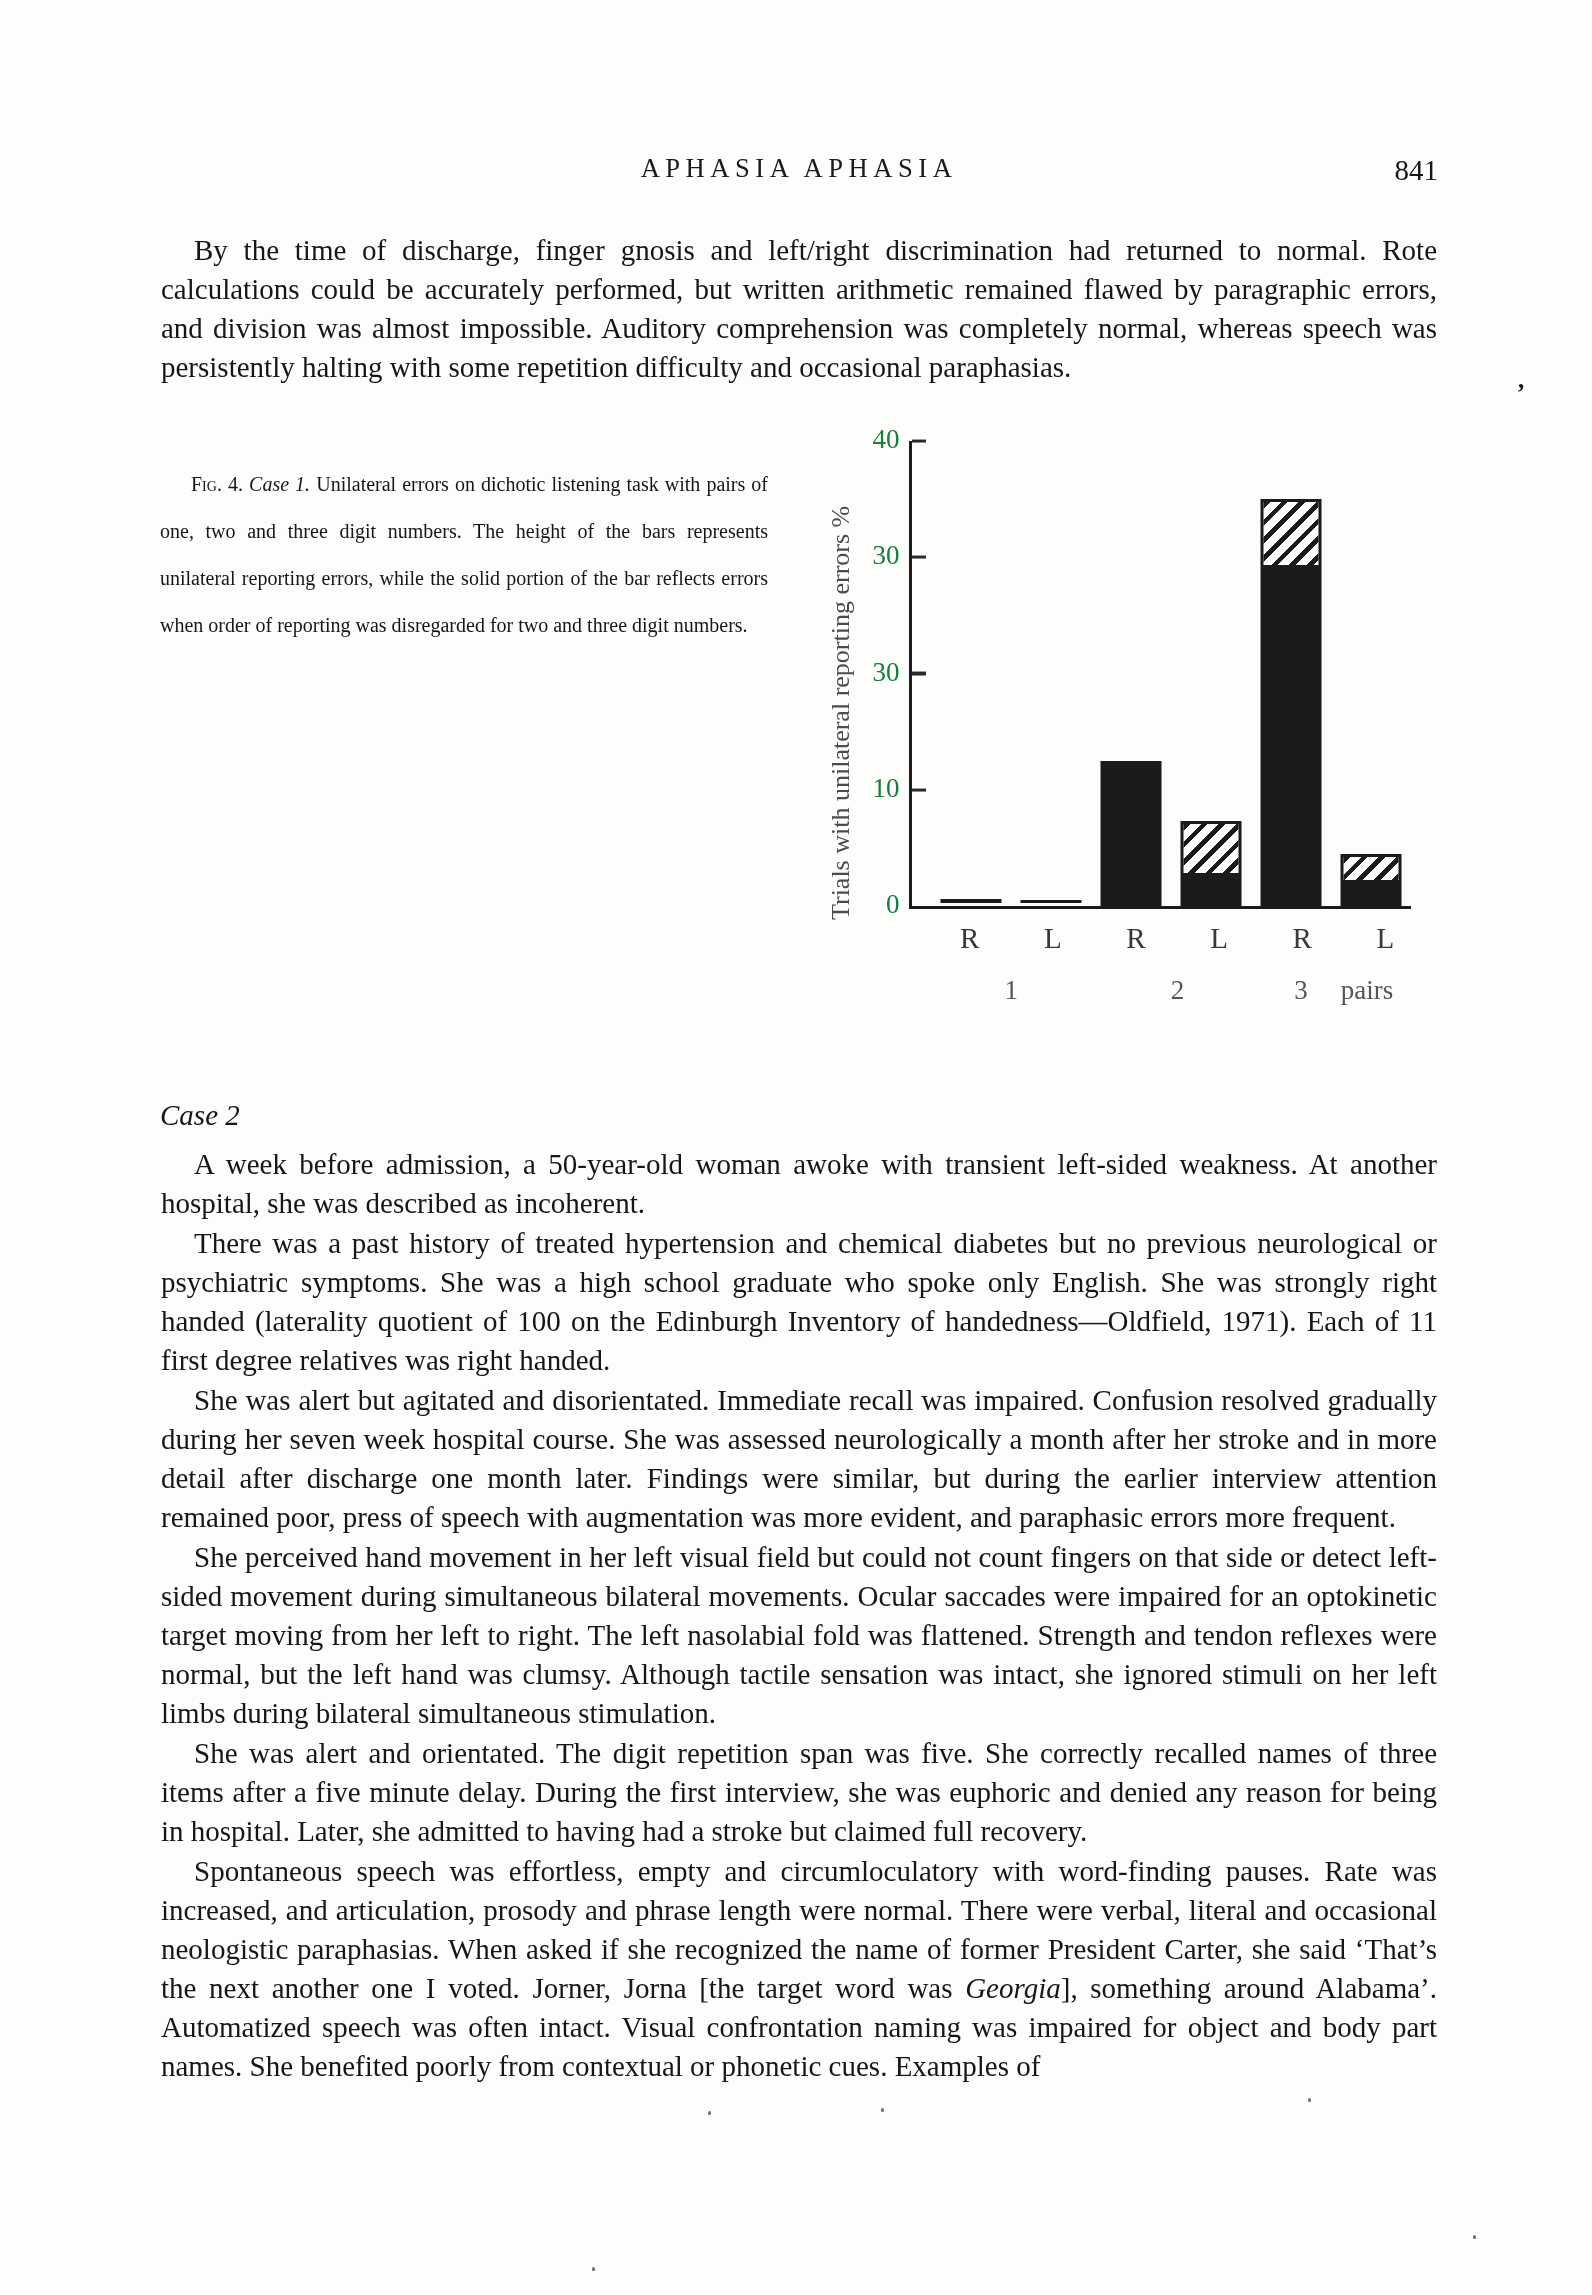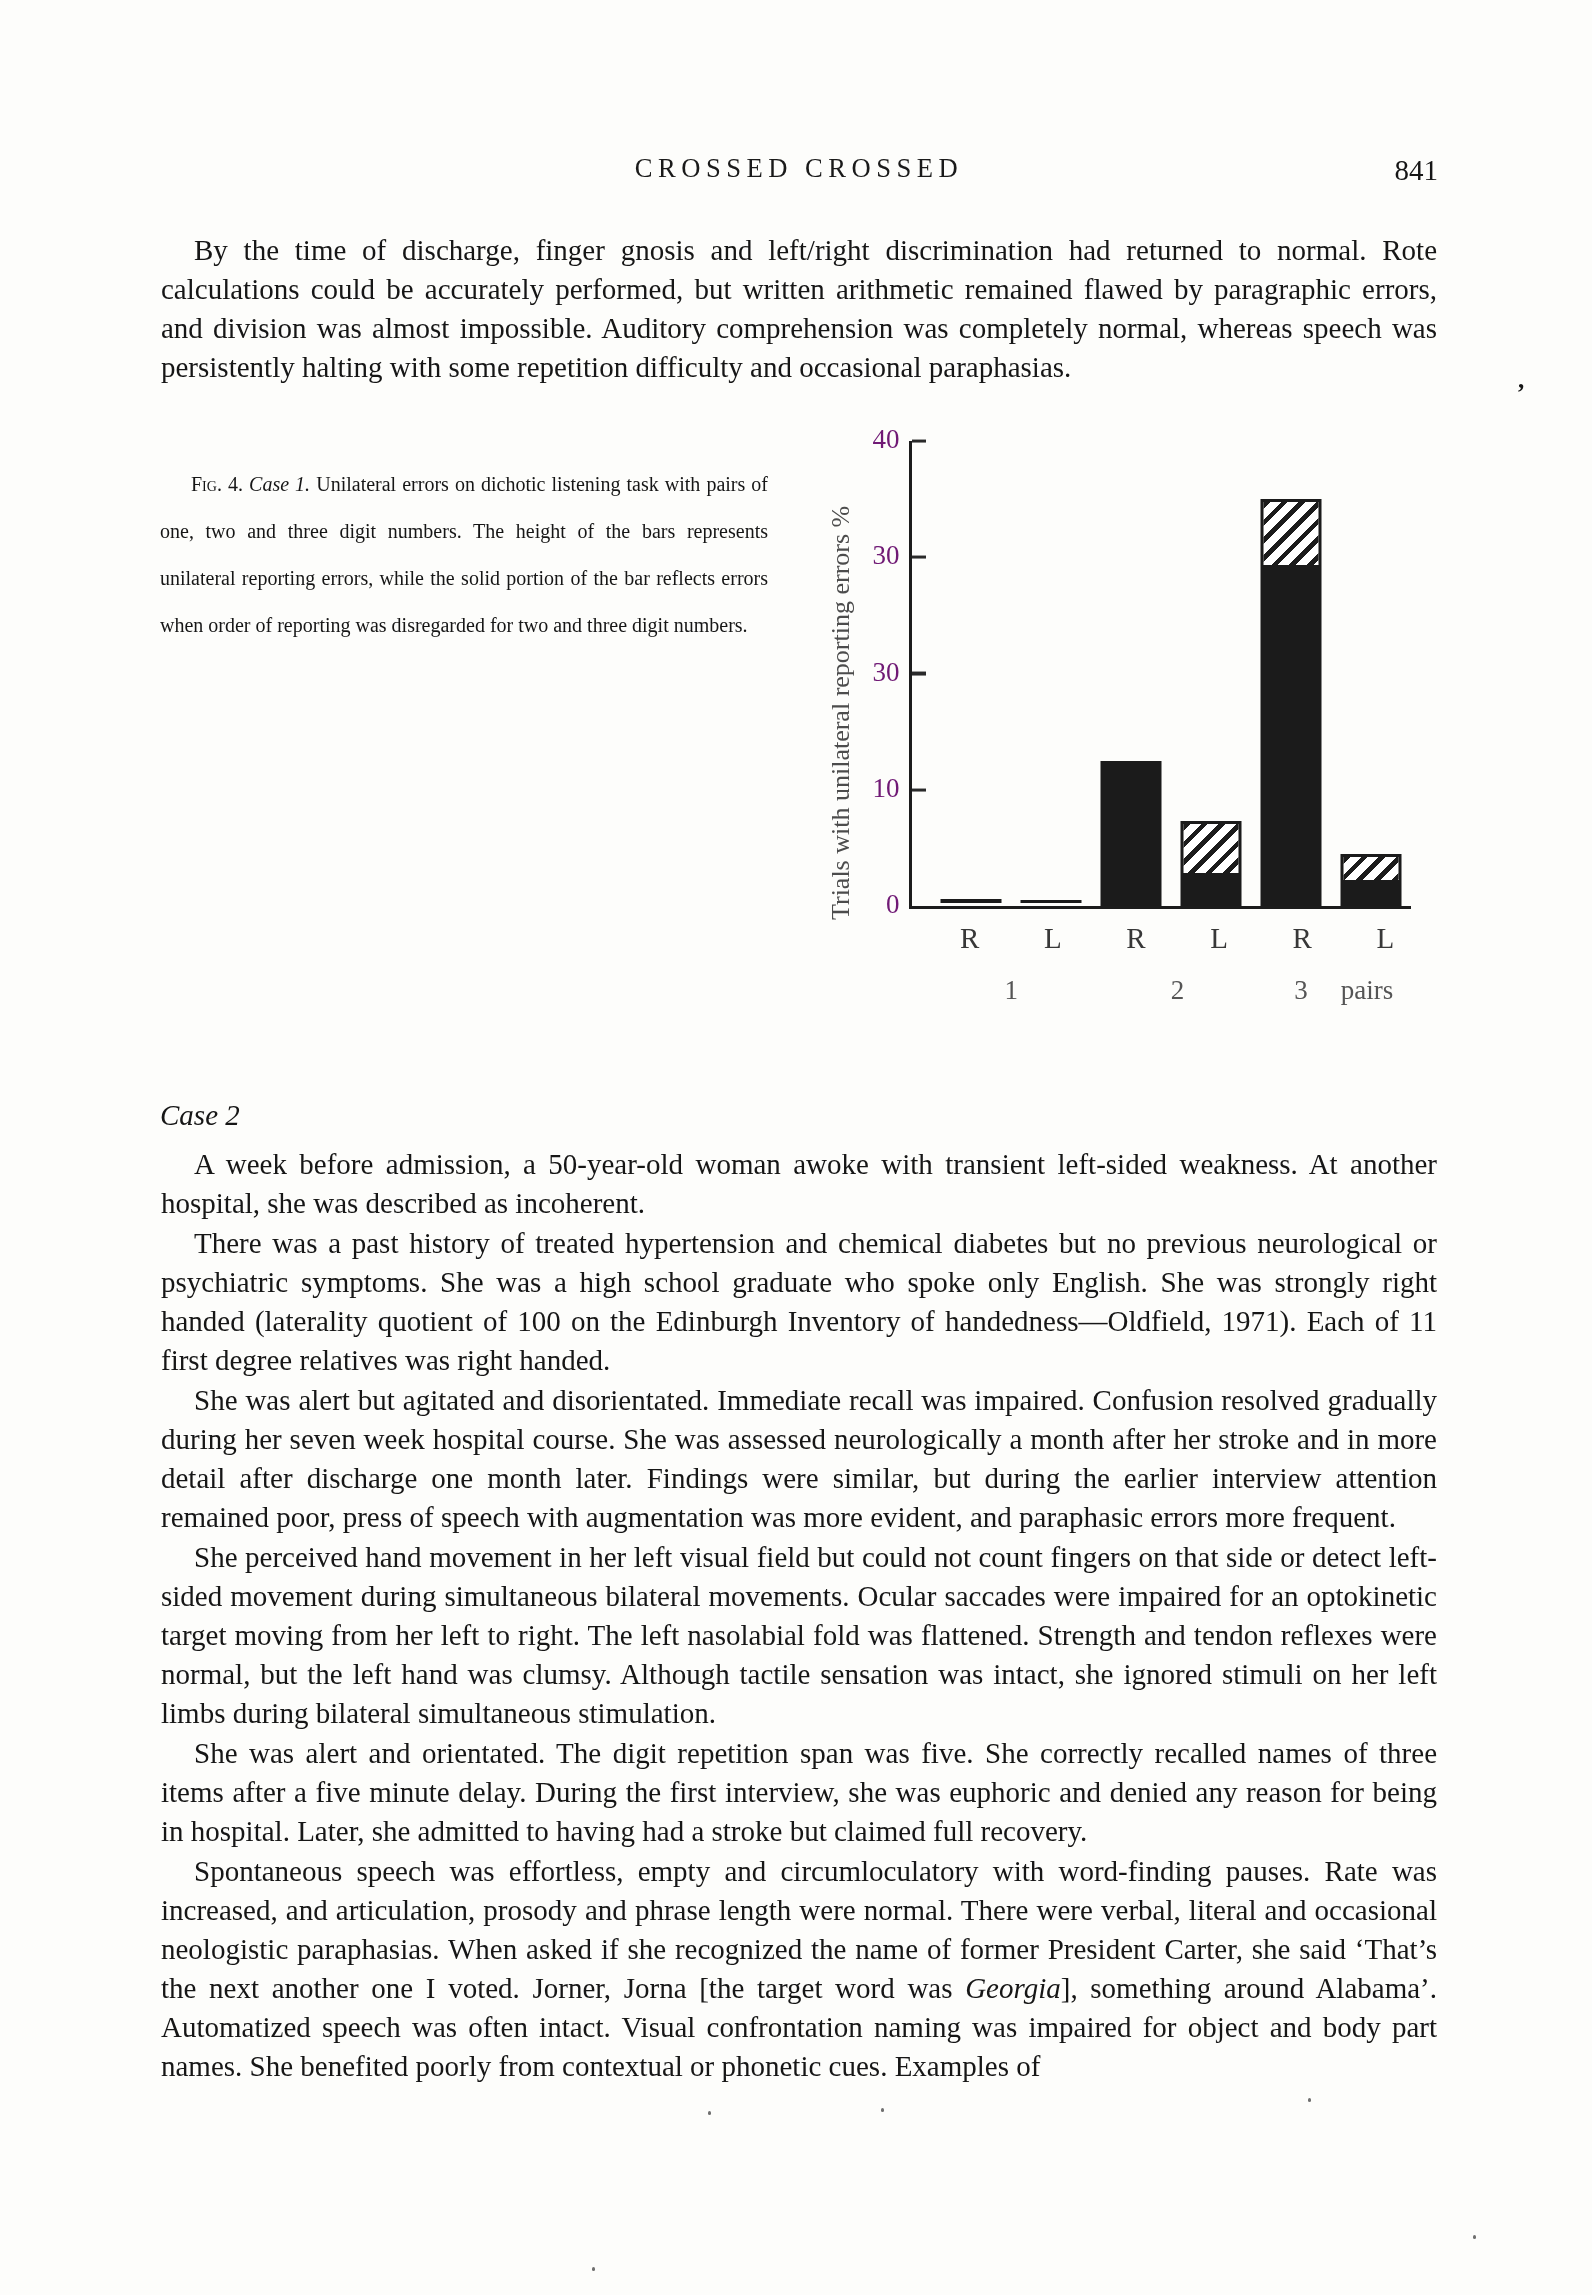--- a/index.html
+++ b/index.html
@@ -18,21 +18,21 @@
   .it{font-style:italic;}
   
   .chart{position:absolute;left:661px;top:-41px;width:602px;height:633px;}
   .ylabel{position:absolute;left:4.7px;top:52px;height:486px;writing-mode:vertical-rl;
           transform:rotate(180deg);display:flex;align-items:center;justify-content:center;
           font-size:26px;color:#4c4c4c;white-space:nowrap;}
   .plot{position:absolute;left:88px;top:23px;width:499px;height:465px;
         border-left:3.1px solid #1c1c1c;border-bottom:3.1px solid #1c1c1c;}
   .ytick{position:absolute;left:0;width:14px;height:3.1px;background:#2a2a2a;transform:translateY(50%);}
   .yticklabel{position:absolute;right:calc(100% + 12.5px);transform:translateY(46%);
-              font-size:27px;color:#701a75;line-height:1;}
+              font-size:27px;color:#15803d;line-height:1;}
   .bars{position:absolute;left:0;right:0;top:0;bottom:0;display:flex;padding-left:19px;}
   .slot{flex:1;position:relative;}
   .bar{position:absolute;bottom:0;left:50%;transform:translateX(-50%);width:61px;
        display:flex;flex-direction:column;}
   .solid{background:#1b1b1b;}
   .hatch{background:repeating-linear-gradient(135deg,#1b1b1b 0 4.7px,#ffffff 4.7px 12.5px);
          border:3.1px solid #1b1b1b;box-sizing:border-box;}
   .xlabels{position:absolute;left:88px;top:504px;width:499px;display:flex;padding-left:19px;
            font-size:29px;color:#383838;}
   .xcell{flex:1;text-align:center;}
@@ -46,21 +46,21 @@
   .stray-comma{position:absolute;left:1518px;top:366px;font-size:25px;font-weight:bold;}
   .speck{position:absolute;width:3.1px;height:3.9px;background:#6f6f6f;border-radius:1.6px;}
 </style>
 </head>
 <body>
 
 <div class="page">
   <div class="column">
 
     <header class="pagehead">
-      <div class="running-title">CROSSED CROSSED</div>
+      <div class="running-title">APHASIA APHASIA</div>
       <div class="page-number">841</div>
     </header>
 
     <p class="body-par intro">By the time of discharge, finger gnosis and left/right discrimination had returned to normal. Rote calculations could be accurately performed, but written arithmetic remained flawed by paragraphic errors, and division was almost impossible. Auditory comprehension was completely normal, whereas speech was persistently halting with some repetition difficulty and occasional paraphasias.</p>
 
     <div class="figure-row">
       <div class="fig-caption">
         <span class="sc">Fig. 4.</span>
         <span class="it">Case 1.</span>
         <span>Unilateral errors on dichotic listening task with pairs of one, two and three digit numbers. The height of the bars represents unilateral reporting errors, while the solid portion of the bar reflects errors when order of reporting was disregarded for two and three digit numbers.</span>

